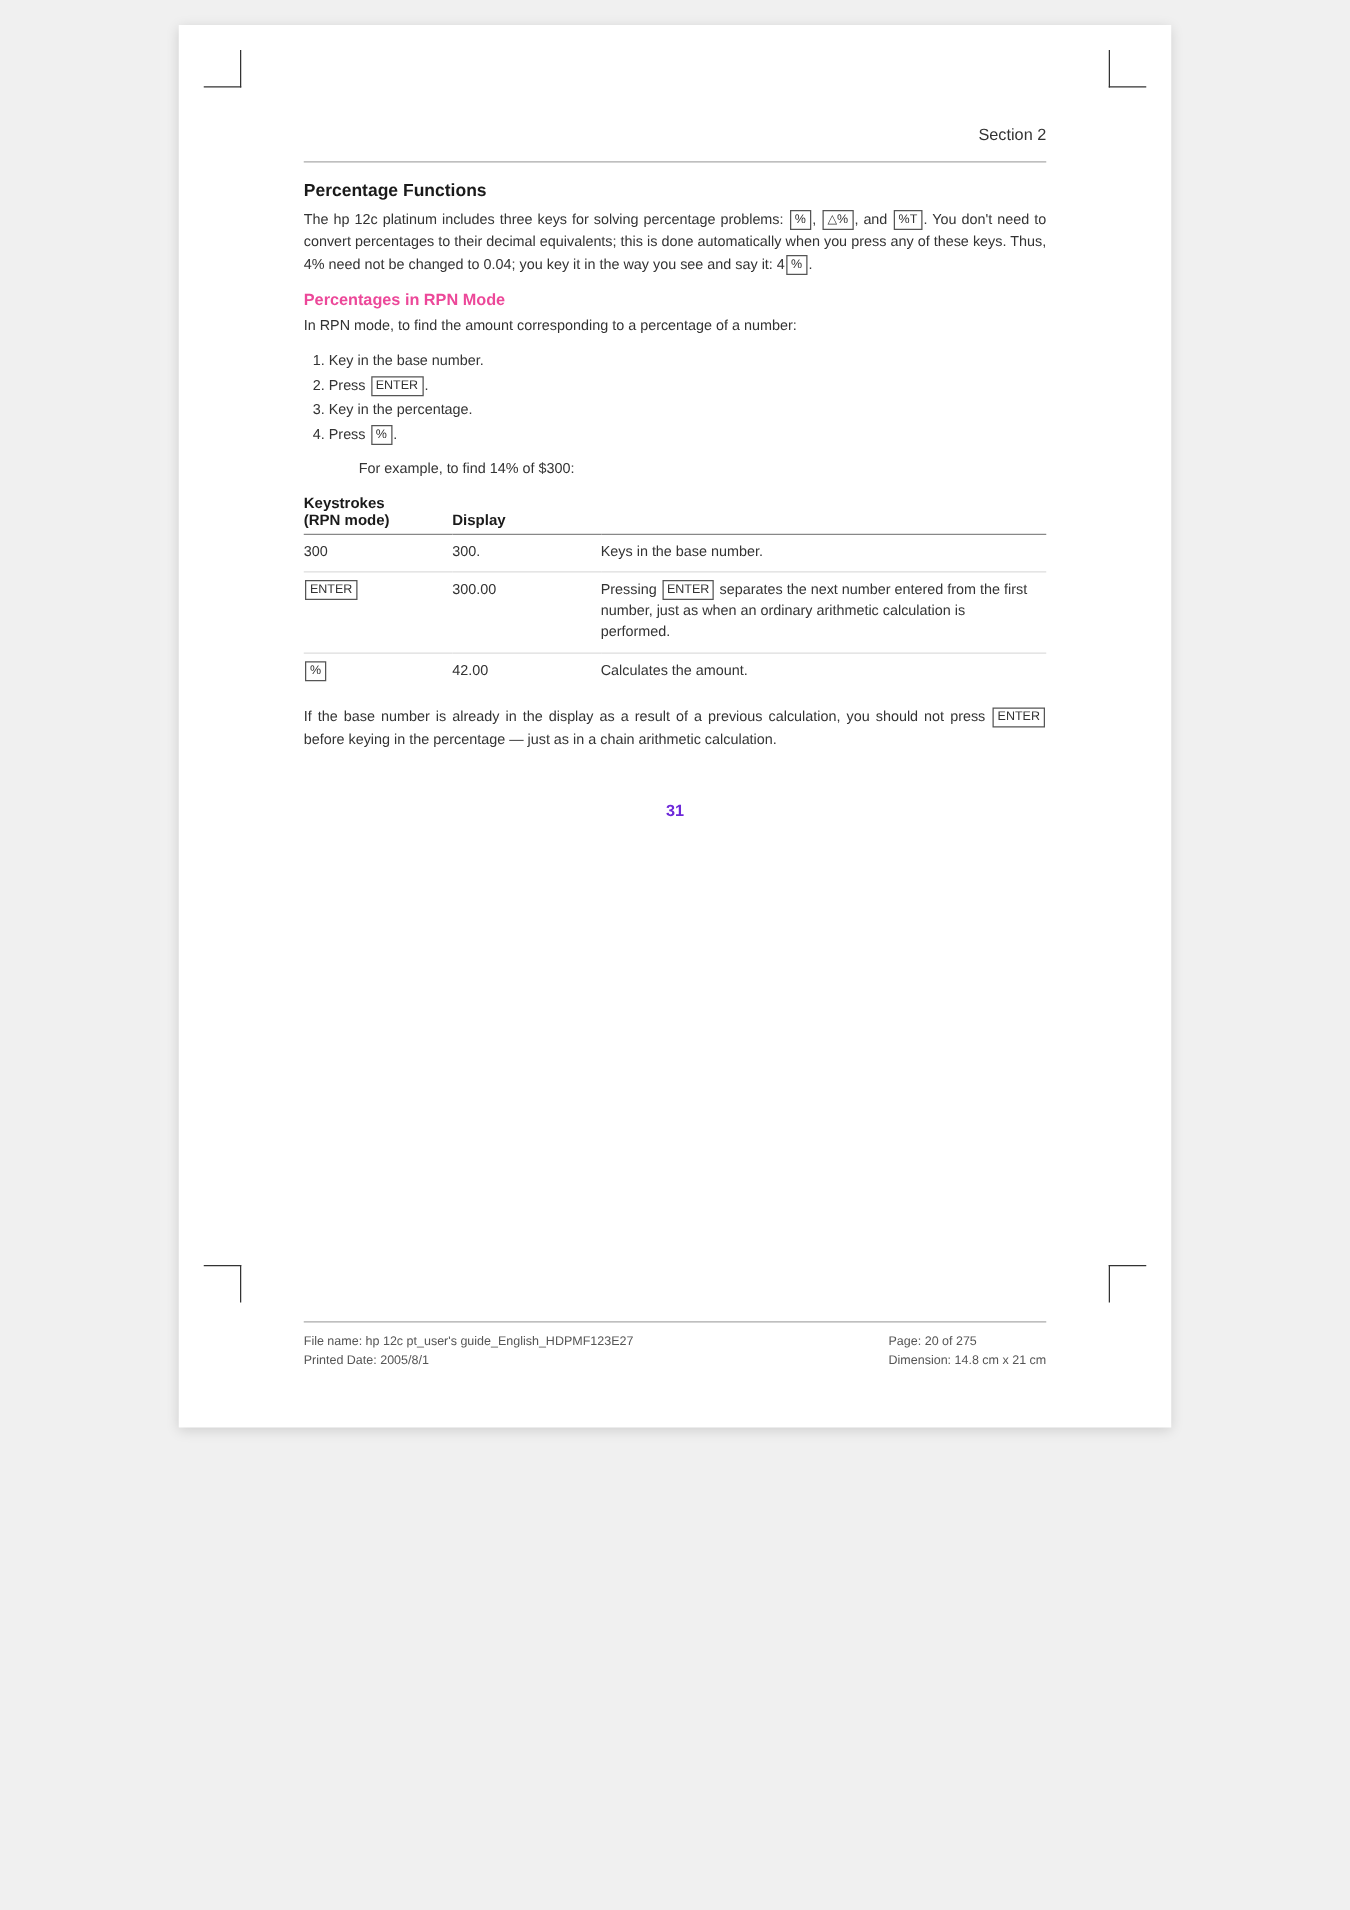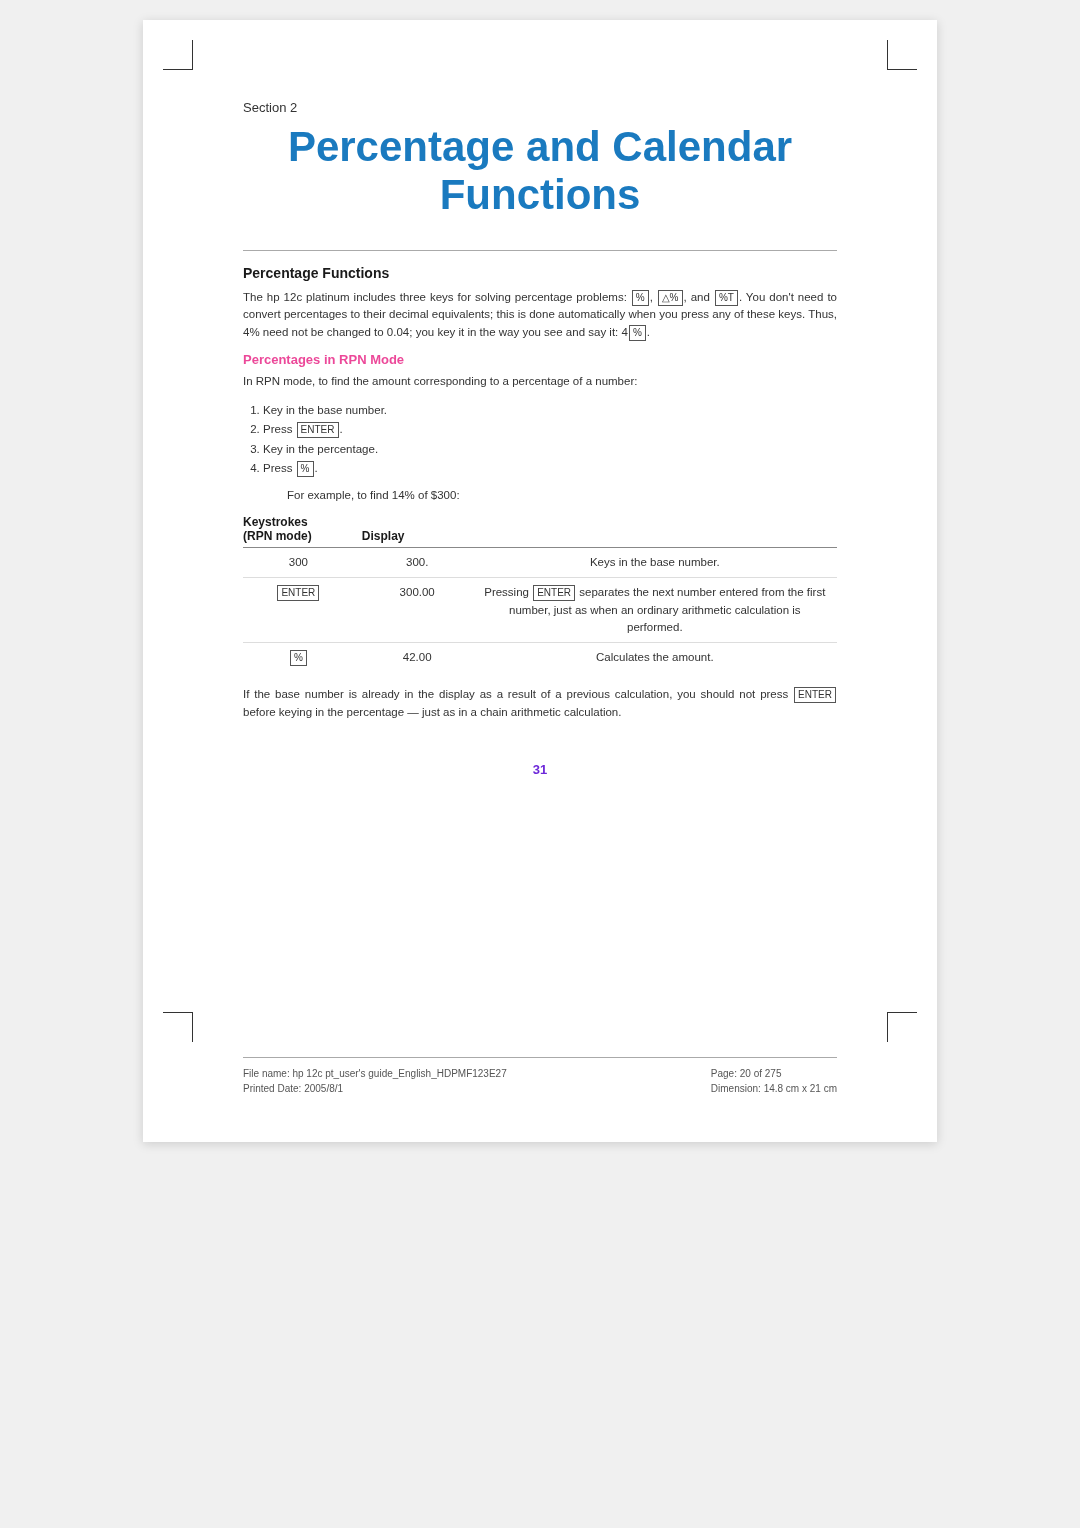--- a/index.html
+++ b/index.html
@@ -52,21 +52,21 @@
       border-right: 1.5px solid #333;
     }
     .corner-mark.bottom-right {
       bottom: 100px;
       right: 20px;
       border-top: 1.5px solid #333;
       border-left: 1.5px solid #333;
     }
 
     .section-label {
-      text-align: left;
+      text-align: right;
       font-size: 13px;
       color: #333;
       margin-bottom: 8px;
       font-family: Arial, Helvetica, sans-serif;
     }
 
     .chapter-title {
       text-align: center;
       font-size: 42px;
       font-weight: bold;
@@ -151,21 +151,20 @@
       vertical-align: bottom;
     }
 
     .data-table td {
       font-size: 11.5px;
       color: #333;
       padding: 6px 8px 6px 0;
       vertical-align: top;
       font-family: Arial, Helvetica, sans-serif;
       line-height: 1.5;
-      text-align: center;
     }
 
     .data-table tr {
       border-bottom: 1px solid #ddd;
     }
 
     .data-table tr:last-child {
       border-bottom: none;
     }
 
@@ -229,23 +228,20 @@
 
 <div class="page">
 
   <div class="corner-mark top-left"></div>
   <div class="corner-mark top-right"></div>
   <div class="corner-mark bottom-left"></div>
   <div class="corner-mark bottom-right"></div>
 
   <div class="section-label">Section 2</div>
 
-  <div class="chapter-title">
-    <span>Percentage and Calendar Functions</span>
-  </div>
 
   <hr class="divider-line">
 
   <div>
     <div class="section-heading">Percentage Functions</div>
 
     <p class="body-text">
       The hp 12c platinum includes three keys for solving percentage problems:
       <span class="key-box">%</span>,
       <span class="key-box">△%</span>,

